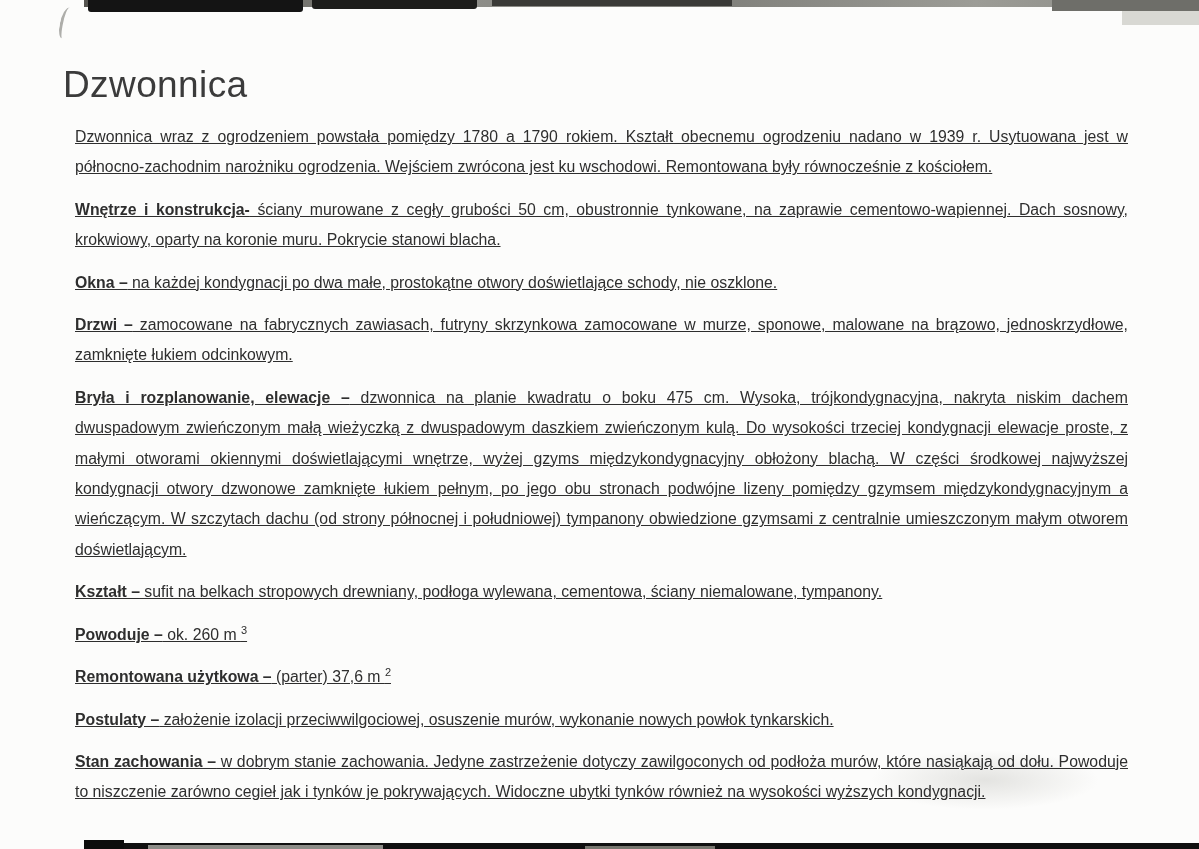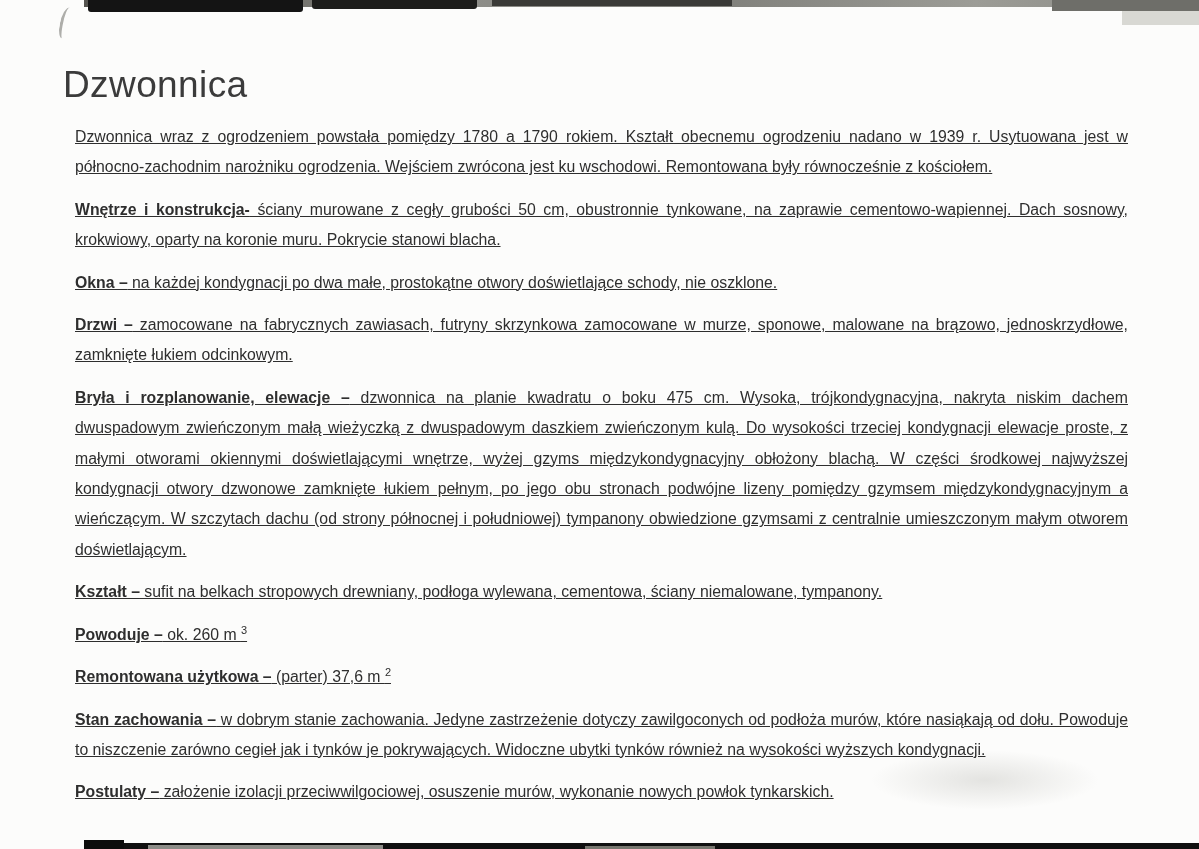--- a/index.html
+++ b/index.html
@@ -92,18 +92,18 @@
     <p class="para"><b class="lead">Drzwi –</b><span> zamocowane na fabrycznych zawiasach, futryny skrzynkowa zamocowane w murze, sponowe, malowane na brązowo, jednoskrzydłowe, zamknięte łukiem odcinkowym.</span></p>
 
     <p class="para"><b class="lead">Bryła i rozplanowanie, elewacje –</b><span> dzwonnica na planie kwadratu o boku 475 cm. Wysoka, trójkondygnacyjna, nakryta niskim dachem dwuspadowym zwieńczonym małą wieżyczką z dwuspadowym daszkiem zwieńczonym kulą. Do wysokości trzeciej kondygnacji elewacje proste, z małymi otworami okiennymi doświetlającymi wnętrze, wyżej gzyms międzykondygnacyjny obłożony blachą. W części środkowej najwyższej kondygnacji otwory dzwonowe zamknięte łukiem pełnym, po jego obu stronach podwójne lizeny  pomiędzy gzymsem międzykondygnacyjnym a wieńczącym. W szczytach dachu (od strony północnej i południowej) tympanony obwiedzione gzymsami z centralnie umieszczonym małym otworem doświetlającym.</span></p>
 
     <p class="para"><b class="lead">Kształt –</b><span> sufit na belkach stropowych drewniany, podłoga wylewana, cementowa, ściany niemalowane, tympanony.</span></p>
 
     <p class="para"><b class="lead">Powoduje –</b><span> ok. 260 m </span><sup>3</sup></p>
 
     <p class="para"><b class="lead">Remontowana użytkowa –</b><span> (parter)  37,6 m </span><sup>2</sup></p>
 
+    <p class="para"><b class="lead">Postulaty –</b><span> założenie izolacji przeciwwilgociowej, osuszenie murów, wykonanie nowych powłok tynkarskich.</span></p>
+
     <p class="para"><b class="lead">Stan zachowania –</b><span> w dobrym stanie zachowania. Jedyne zastrzeżenie dotyczy zawilgoconych od podłoża murów, które nasiąkają od dołu. Powoduje to niszczenie zarówno cegieł jak i tynków je pokrywających. Widoczne ubytki tynków również na wysokości wyższych kondygnacji.</span></p>
-
-    <p class="para"><b class="lead">Postulaty –</b><span> założenie izolacji przeciwwilgociowej, osuszenie murów, wykonanie nowych powłok tynkarskich.</span></p>
 
   </div>
 </div>
 
 </body></html>

